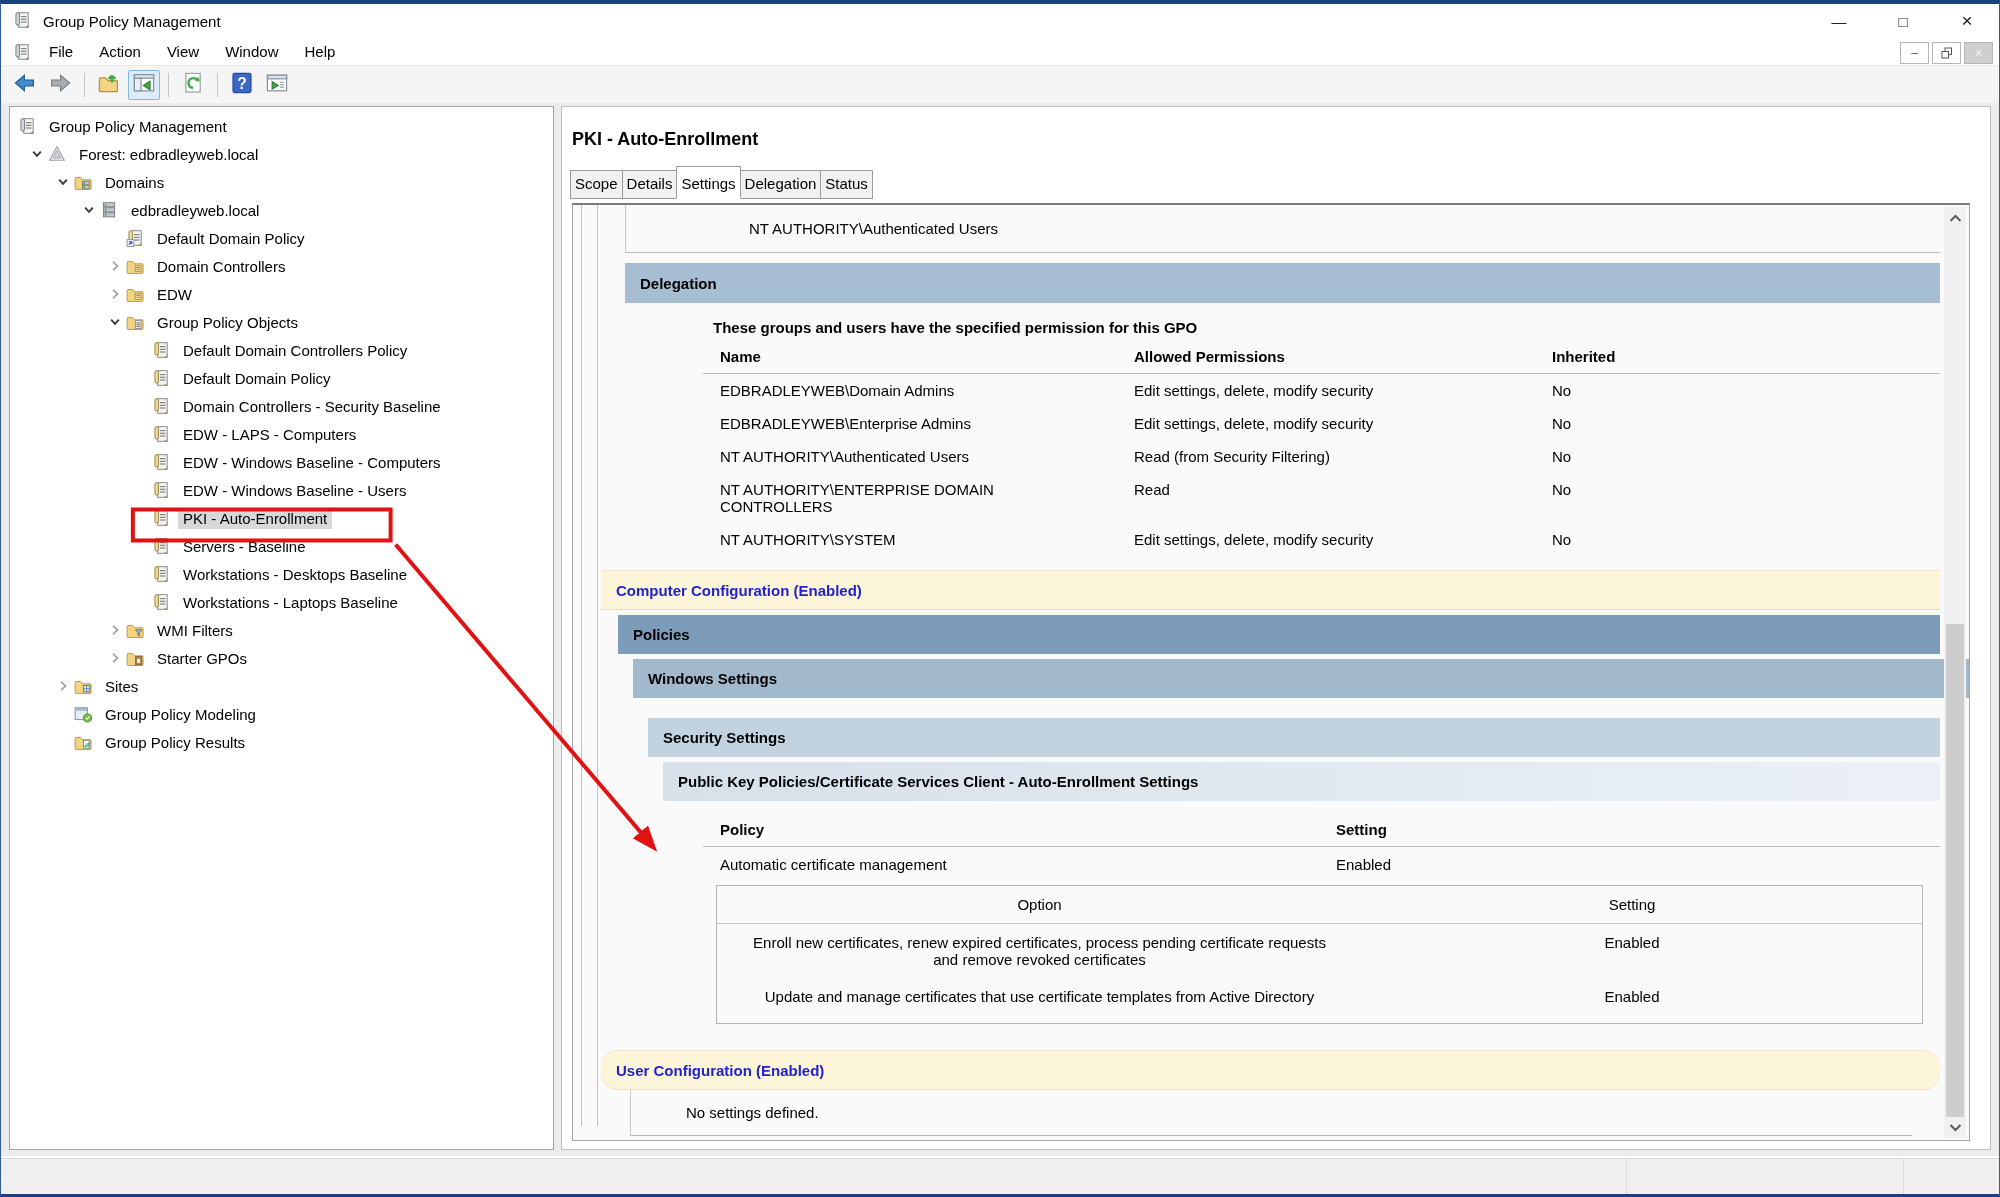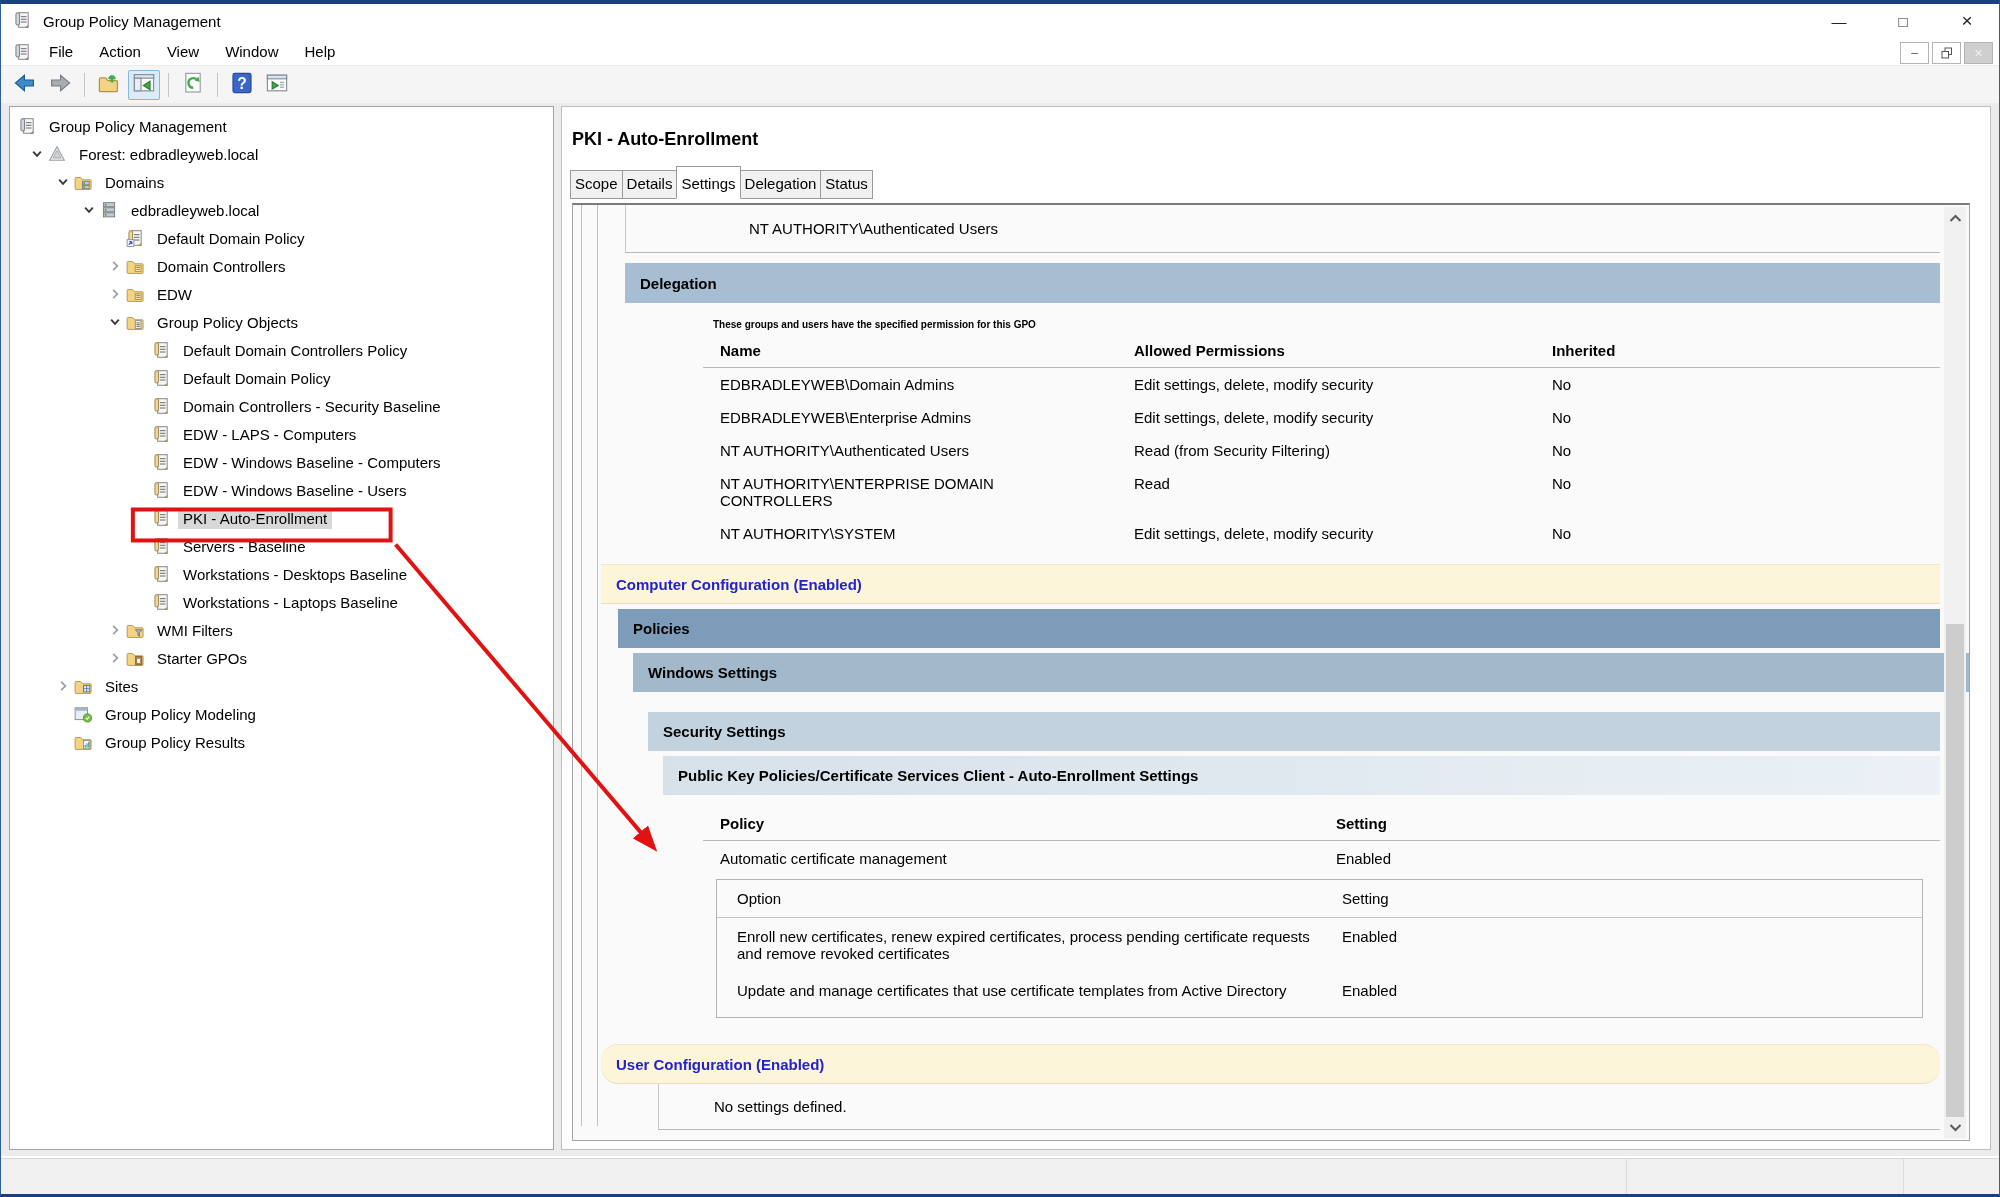--- a/index.html
+++ b/index.html
@@ -38,41 +38,41 @@
   .pane-title{position:absolute;left:10px;top:22px;font-size:18px;font-weight:bold;}
   .tabs{position:absolute;left:8px;top:58px;height:34px;display:flex;align-items:flex-end;}
   .tab{font-size:15px;padding:4px 4px 6px;border:1px solid #9b9b9b;background:#f1f1f1;margin-right:-1px;}
   .tab.active{background:#fff;border-bottom-color:#fff;padding-top:8px;position:relative;z-index:2;}
   .report{position:absolute;left:10px;top:96px;width:1398px;bottom:8px;background:#fafafa;border:1px solid #a5a5a5;border-top:2px solid #7a7a7a;overflow:hidden;box-sizing:border-box;}
   .vline{position:absolute;top:0;bottom:14px;width:1px;background:#c2c2c2;}
   .rpt-content{position:relative;width:100%;height:100%;}
   .row-top{margin-left:52px;width:1315px;height:48px;line-height:48px;padding-left:123px;box-sizing:border-box;border-left:1px solid #c8c8c8;border-bottom:1px solid #b9b9b9;font-size:15px;}
   .bar{height:40px;box-sizing:border-box;display:flex;align-items:center;font-weight:bold;font-size:15px;padding-left:15px;}
   .bar-delegation{margin-left:52px;width:1315px;background:#a7bdd1;margin-top:10px;}
-  .desc{margin-left:85px;width:1282px;padding:16px 0 6px 55px;box-sizing:border-box;font-weight:bold;font-size:10px;}
+  .desc{margin-left:85px;width:1282px;padding:16px 0 6px 55px;box-sizing:border-box;font-weight:bold;font-size:15px;}
   .del-table{margin-left:130px;width:1237px;font-size:15px;}
   .dt-head,.dt-row{display:grid;grid-template-columns:414px 418px 1fr;padding:6px 0 8px 17px;box-sizing:border-box;}
   .dt-head{font-weight:bold;border-bottom:1px solid #b9b9b9;}
   .dt-row{padding:8px 0 8px 17px;}
   .dt-row .name{display:inline-block;max-width:305px;}
   .bar-cream{margin-left:28px;width:1339px;background:#fcf5da;border-top:1px solid #efe7c5;border-bottom:1px solid #e8dfbd;color:#2323cc;margin-top:14px;}
   .bar-policies{margin-left:45px;width:1322px;background:#7d9cb9;margin-top:5px;height:39px;}
   .bar-windows{margin-left:60px;width:1415px;background:#a2b8cb;margin-top:5px;height:39px;}
   .bar-security{margin-left:75px;width:1292px;background:#c3d2df;margin-top:20px;height:39px;}
   .bar-publickey{margin-left:90px;width:1277px;background:linear-gradient(90deg,#d7e1ea,#ebf1f6);margin-top:5px;height:39px;}
   .policy-table{margin-left:130px;width:1237px;margin-top:16px;font-size:15px;}
   .pt-head,.pt-row{display:grid;grid-template-columns:616px 1fr;padding:4px 0 8px 17px;box-sizing:border-box;}
   .pt-head{font-weight:bold;border-bottom:1px solid #b9b9b9;}
   .pt-row{padding:9px 0 6px 17px;}
   .option-box{margin-left:143px;width:1207px;margin-top:6px;border:1px solid #b3b3b3;background:#fafafa;font-size:15px;padding-bottom:8px;box-sizing:border-box;}
-  .ob-head,.ob-row{display:grid;grid-template-columns:605px 1fr;padding:10px 0 10px 20px;box-sizing:border-box;}
+  .ob-head,.ob-row{display:grid;grid-template-columns:605px 1fr;padding:10px 0 10px 20px;box-sizing:border-box;text-align:center;}
   .ob-head{border-bottom:1px solid #c6c6c6;}
   .ob-row .opt{max-width:575px;}
   .bar-user{margin-left:28px;width:1339px;background:#fcf5da;border-top:1px solid #efe7c5;border-bottom:1px solid #e8dfbd;color:#2323cc;margin-top:26px;border-radius:17px;}
-  .norow{margin-left:85px;width:1282px;height:46px;line-height:46px;padding-left:55px;box-sizing:border-box;border-left:1px solid #c8c8c8;border-bottom:1px solid #b9b9b9;font-size:15px;}
+  .norow{margin-left:57px;width:1282px;height:46px;line-height:46px;padding-left:55px;box-sizing:border-box;border-left:1px solid #c8c8c8;border-bottom:1px solid #b9b9b9;font-size:15px;}
   
   .scrollbar{position:absolute;top:2px;right:3px;width:22px;bottom:2px;background:#f0f0f0;}
   .sb-btn{height:22px;display:flex;align-items:center;justify-content:center;}
   .sb-btn.down{position:absolute;bottom:0;left:0;right:0;}
   .sb-thumb{position:absolute;left:2px;right:2px;top:417px;height:493px;background:#cdcdcd;}
   
   .statusbar{position:absolute;left:0;right:0;bottom:0;height:35px;background:#f0f0f0;border-top:1px solid #d6d6d6;display:flex;}
   .sb-cell{height:100%;box-sizing:border-box;}
   .sb-cell.c1{width:1625px;}
   .sb-cell.c2{width:277px;border-left:1px solid #dcdcdc;}

